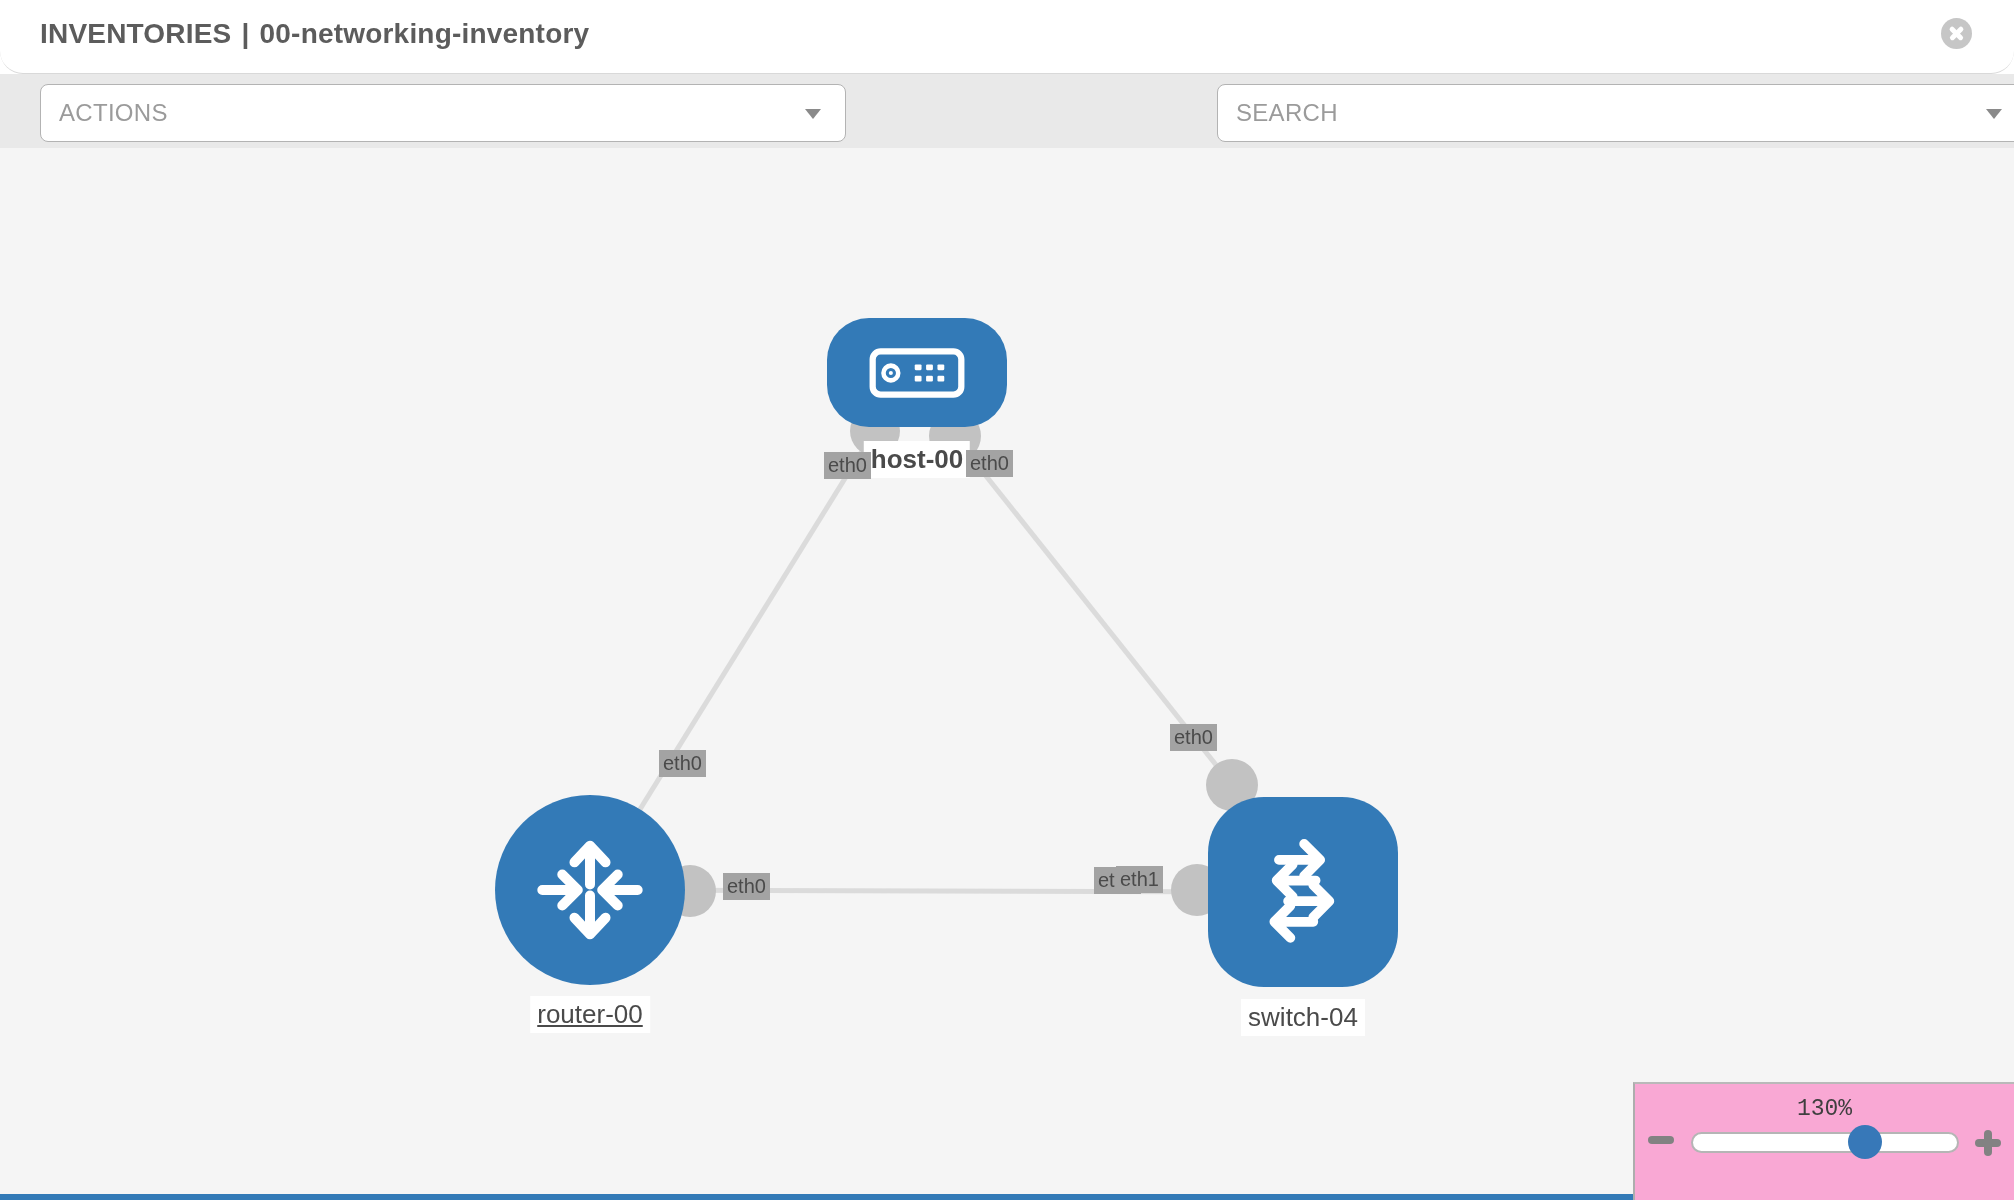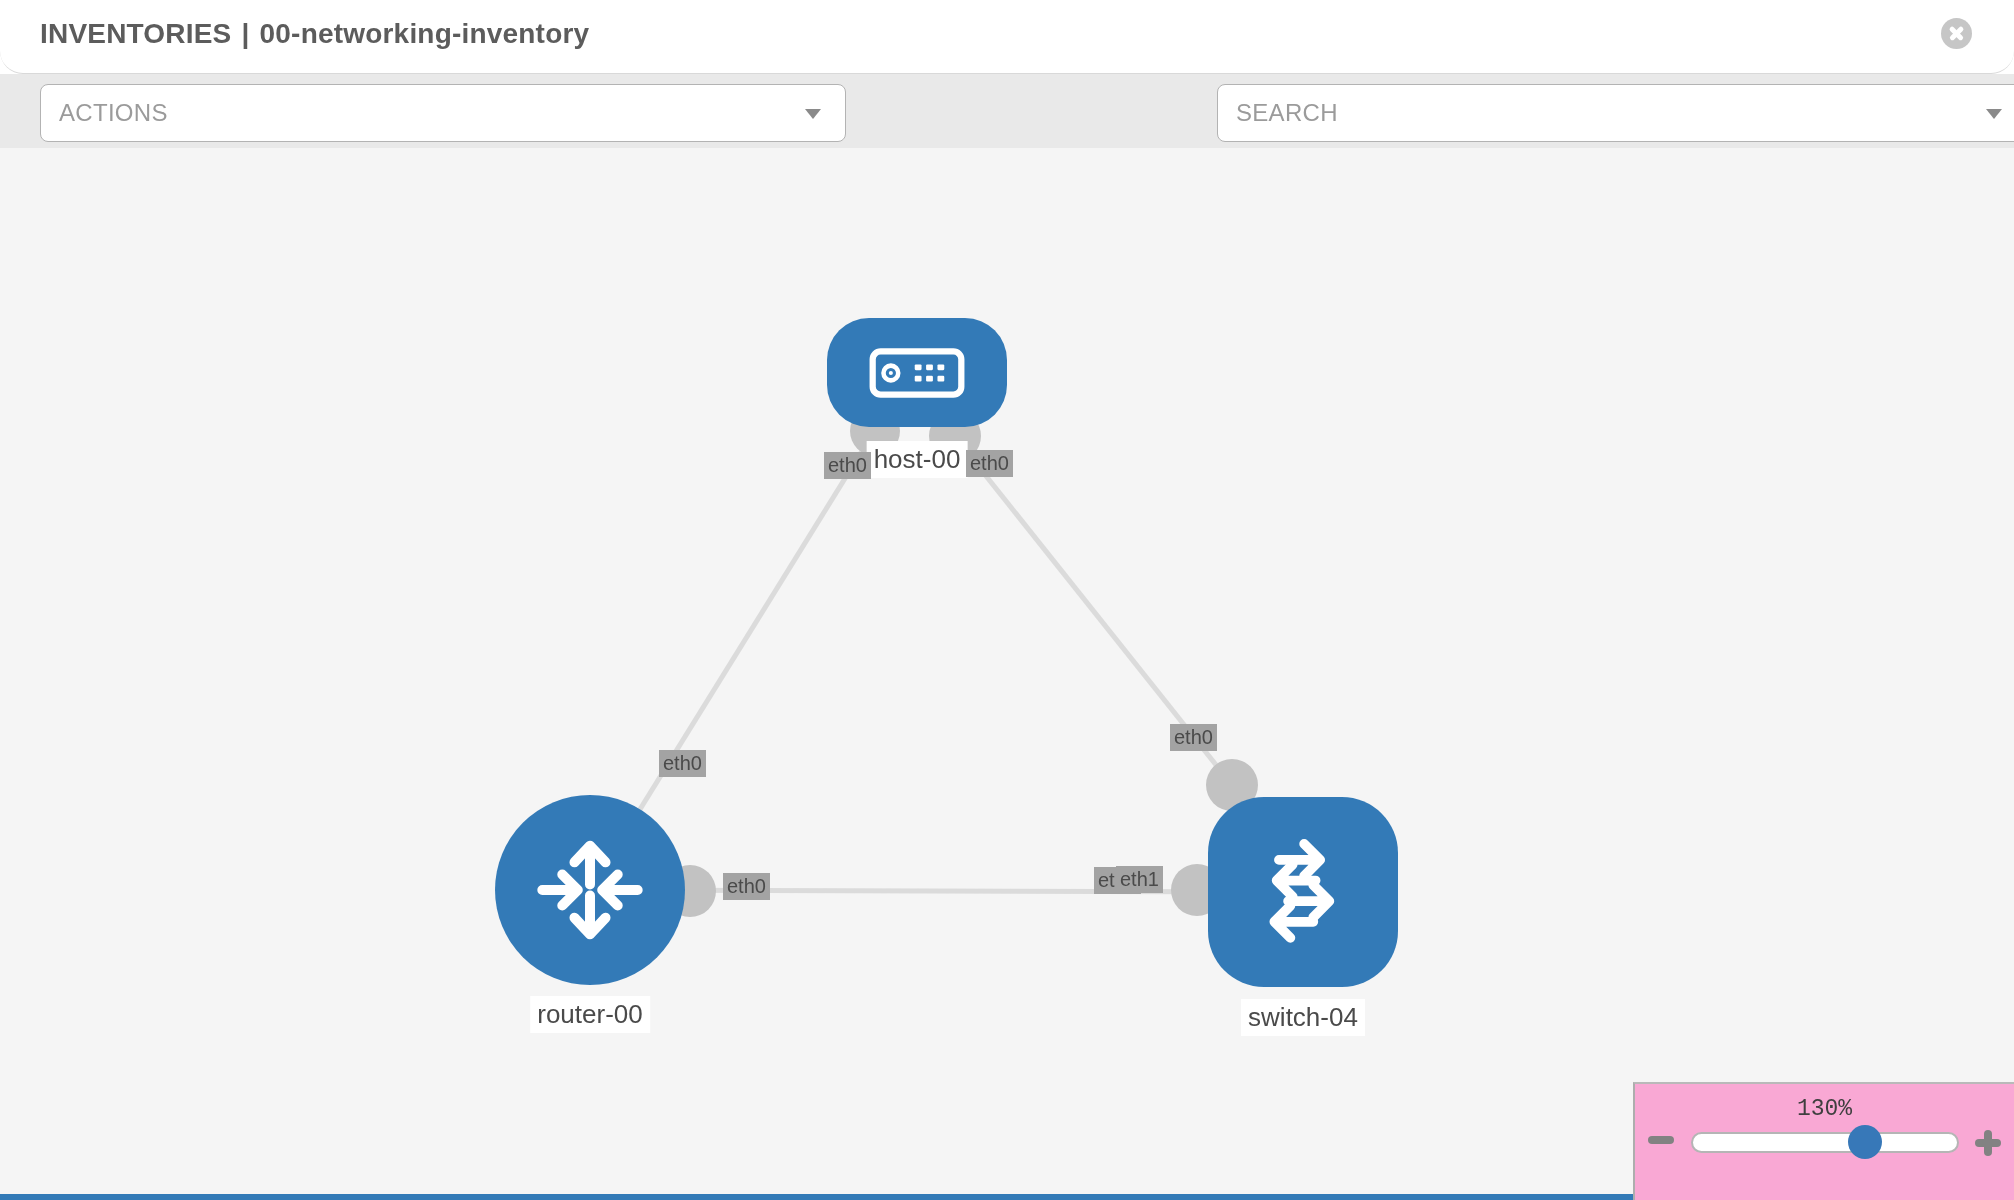--- a/index.html
+++ b/index.html
@@ -64,22 +64,22 @@
 
   .node{position:absolute;z-index:2;background:#337ab7;display:flex;align-items:center;justify-content:center;cursor:pointer;}
   .node-host{left:827px;top:170px;width:180px;height:109px;border-radius:42px;}
   .node-router{left:495px;top:647px;width:190px;height:190px;border-radius:50%;}
   .node-switch{left:1208px;top:649px;width:190px;height:190px;border-radius:56px;}
 
   .node-label{
     position:absolute;z-index:3;transform:translateX(-50%);
     background:#ffffff;color:#4a4a4a;font-size:26px;padding:3px 7px;white-space:nowrap;
   }
-  .lbl-host{left:917px;top:293px;}
-  .lbl-router{left:590px;top:848px;}
+  .lbl-host{left:917px;top:293px;font-weight:bold;}
+  .lbl-router{left:590px;top:848px;text-decoration:underline;}
   .lbl-switch{left:1303px;top:851px;}
 
   .if-label{
     position:absolute;z-index:3;background:#a3a3a3;color:#4a4a4a;
     font-size:20px;padding:2px 4px;white-space:nowrap;
   }
   .if-1{left:824px;top:304px;}   
   .if-2{left:966px;top:302px;}   
   .if-3{left:659px;top:602px;}   
   .if-4{left:723px;top:725px;}   

